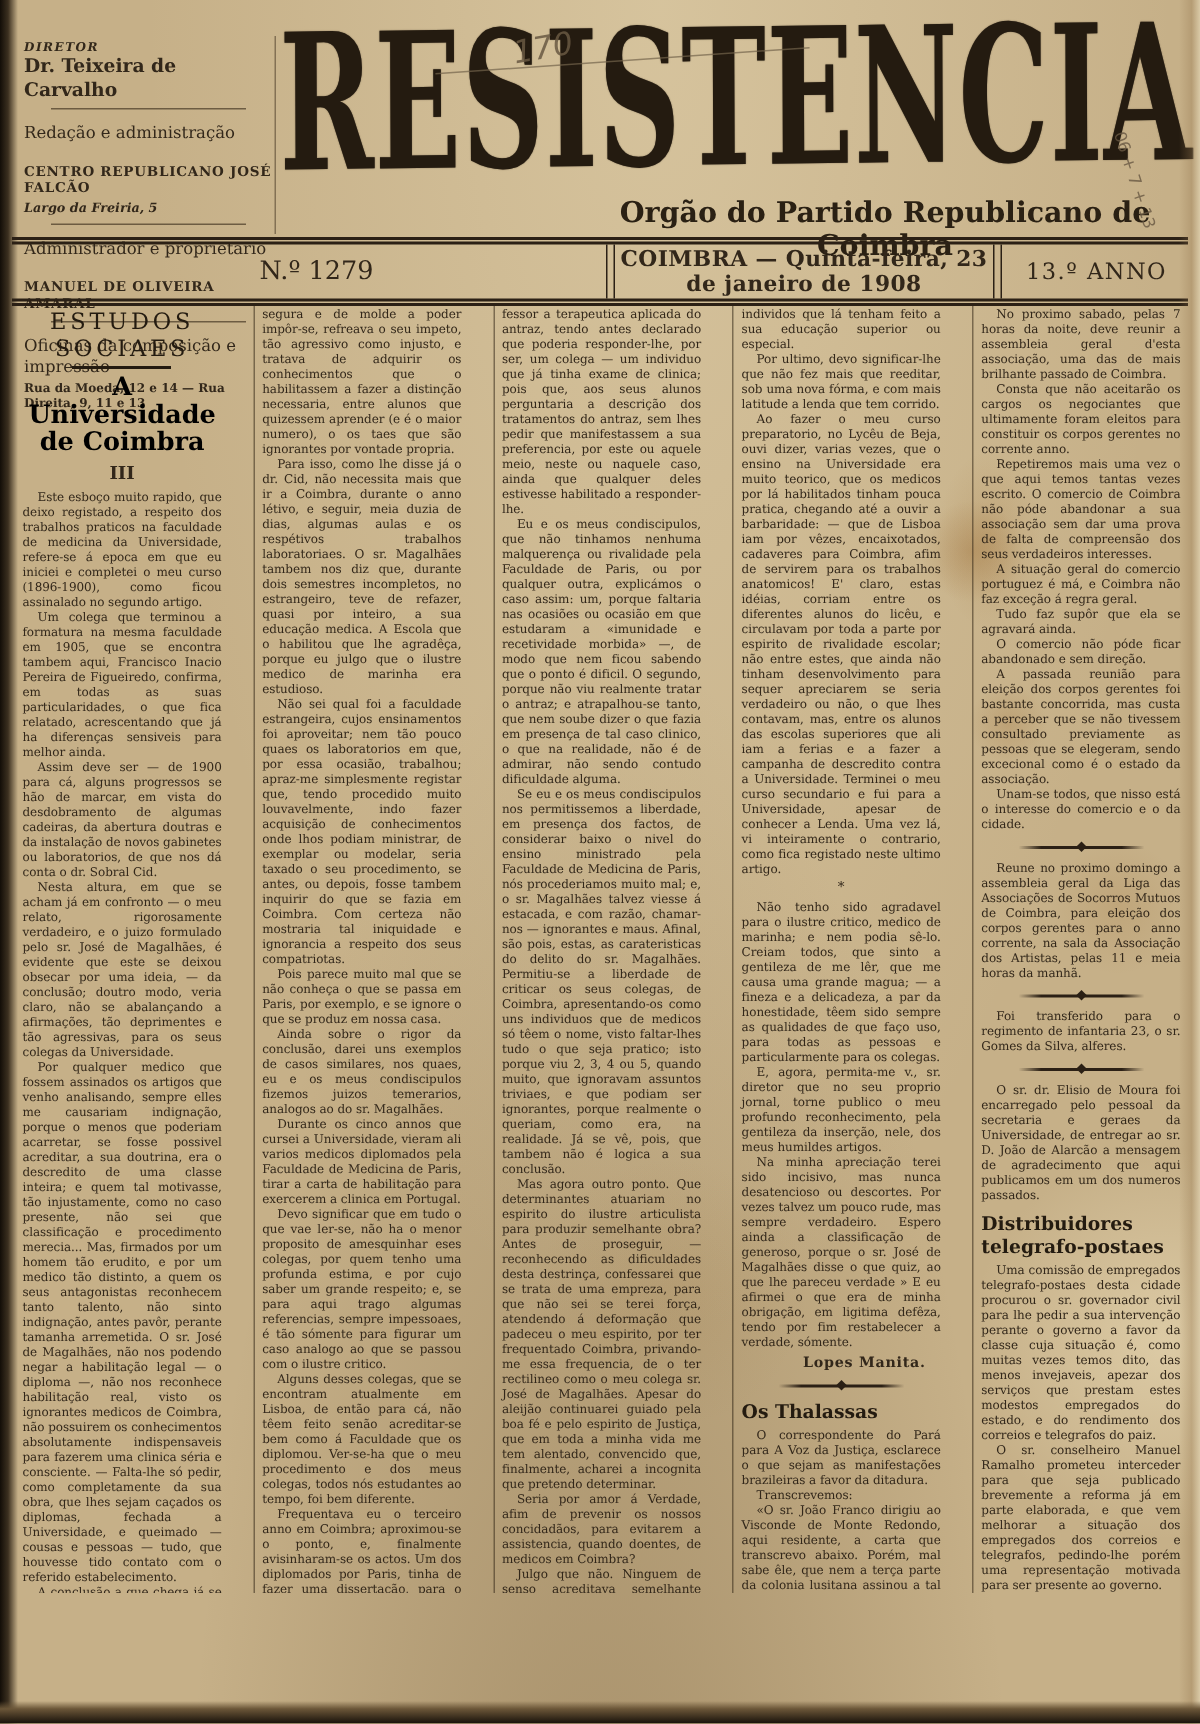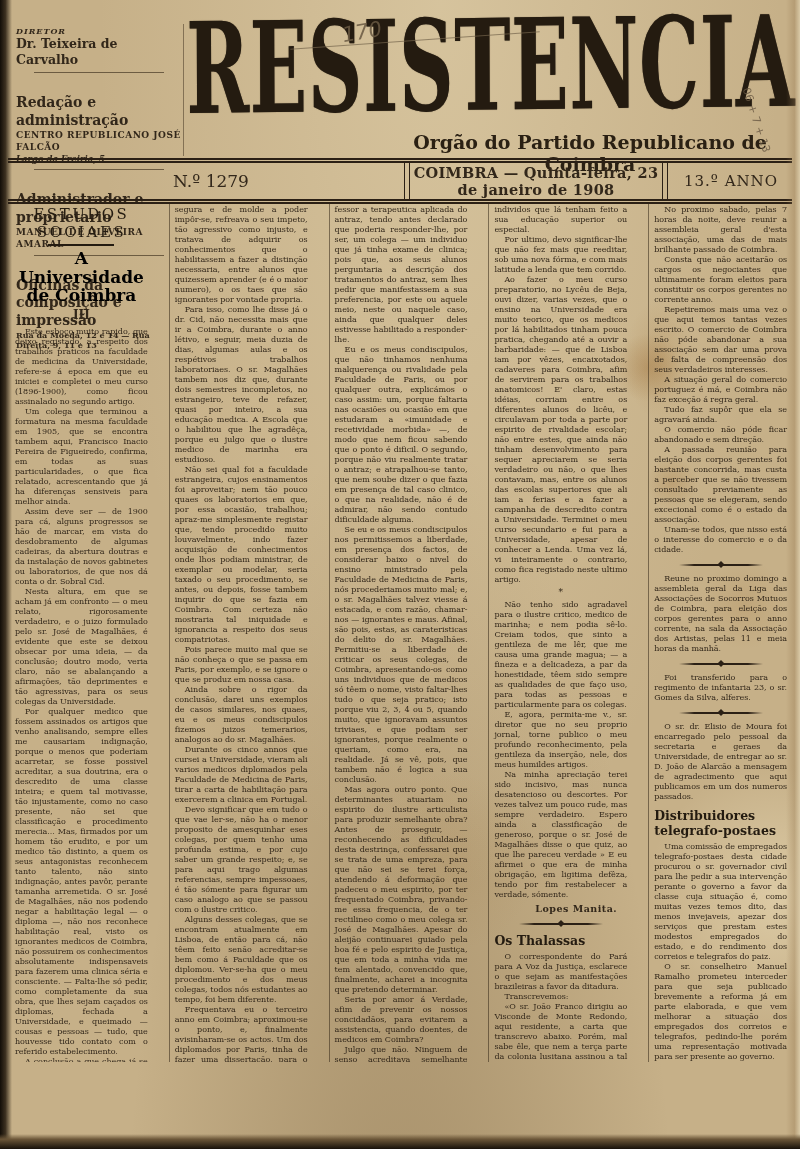--- a/index.html
+++ b/index.html
@@ -23,22 +23,22 @@
     background:linear-gradient(270deg,#d9c9a6 0%,rgba(150,120,80,.35) 40%,rgba(150,120,80,0) 100%);}
   .stain-a{position:absolute;left:624px;top:300px;width:70px;height:120px;border-radius:50%;
     background:radial-gradient(ellipse,rgba(151,100,38,.18),rgba(151,100,38,0) 70%);}
   .stain-b{position:absolute;left:700px;top:560px;width:90px;height:90px;border-radius:50%;
     background:radial-gradient(ellipse,rgba(151,100,38,.14),rgba(151,100,38,0) 70%);}
 
   
   .info-block{position:absolute;left:16px;top:26px;width:166px;line-height:1.25;}
   .info-block .lbl{font-size:8px;font-weight:bold;font-style:italic;letter-spacing:1px;}
   .info-block .big{font-size:12.5px;font-weight:bold;margin:0 0 2px;}
-  .info-block .med{font-size:14px;font-weight:bold;margin-top:21px;}
-  .info-block .caps{font-size:9px;font-weight:bold;letter-spacing:.5px;margin-top:1px;}
+  .info-block .med{font-size:11px;font-weight:normal;margin-top:9px;}
+  .info-block .caps{font-size:9px;font-weight:bold;letter-spacing:.5px;margin-top:14px;}
   .info-block .ital{font-size:8.5px;font-style:italic;font-weight:bold;margin-top:1px;}
   .info-block .sml{font-size:8px;font-weight:bold;margin-top:1px;}
   .info-rule{border:0;border-top:1px solid rgba(60,46,28,.65);margin:5px 18px 0;}
   .v-rule-head{position:absolute;left:183px;top:24px;width:1px;height:132px;background:rgba(60,46,28,.5);}
 
   .paper-title{position:absolute;left:186px;top:8px;width:608px;height:122px;overflow:visible;
     font-size:126px;line-height:122px;font-weight:bold;letter-spacing:1px;color:#241b10;
     transform:scaleX(.60) rotate(-.4deg);transform-origin:left top;white-space:nowrap;
     text-shadow:0 0 1px rgba(36,27,16,.75);}
   .paper-subtitle{position:absolute;left:388px;top:131px;width:404px;text-align:center;

